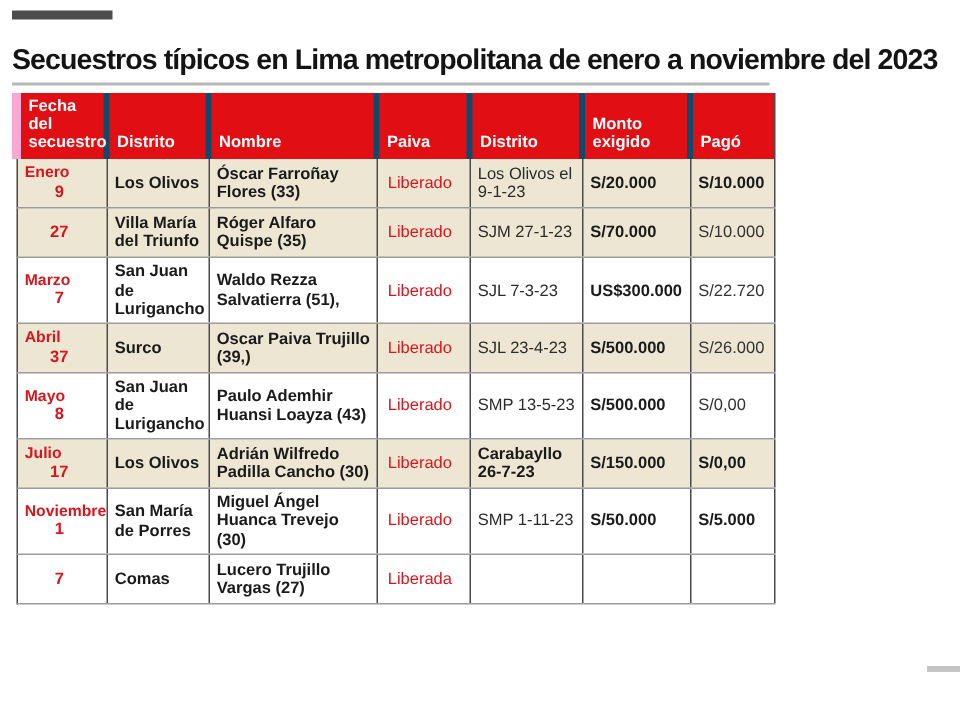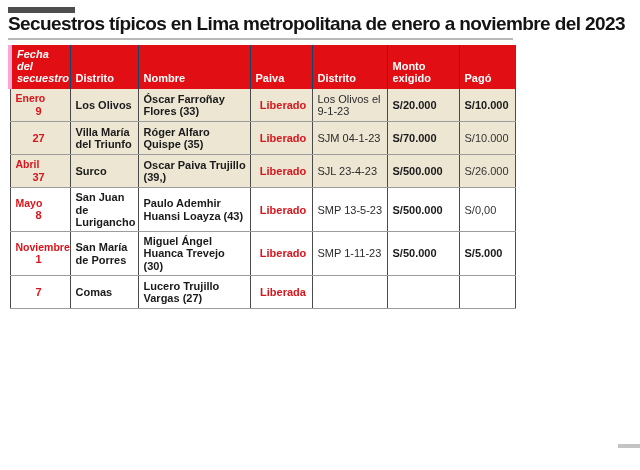--- a/index.html
+++ b/index.html
@@ -4,48 +4,48 @@
 <style>
   html,body{margin:0;padding:0;}
   body{
     width:640px;height:470px;background:#ffffff;position:relative;
     font-family:"Liberation Sans","DejaVu Sans",sans-serif;
     -webkit-font-smoothing:antialiased;overflow:hidden;
   }
   .wrap{padding:7px 0 0 8px;}
   .kicker-bar{width:67px;height:6px;background:#4d4d4d;}
   h1{
-    font-size:19px;font-weight:bold;color:#141414;margin:1px 0 4px 0;
+    font-size:19px;font-weight:bold;color:#141414;margin:18px 0 4px 0;
     letter-spacing:-0.6px;line-height:1.05;white-space:nowrap;
   }
   .rule{width:505px;height:2px;background:#b9b9b9;margin:3px 0 5px 0;}
 
   table{border-collapse:collapse;width:505px;table-layout:fixed;border-right:1px solid #4a4a4a;}
   col.w-fecha{width:60px;} col.w-distrito{width:68px;} col.w-nombre{width:112px;}
   col.w-estado{width:62px;} col.w-distrito2{width:75px;} col.w-monto{width:72px;} col.w-pago{width:56px;}
 
   thead th{
     background:#e10f14;color:#ffffff;font-size:11px;font-weight:bold;
     text-align:left;vertical-align:bottom;padding:3px 3px 5px 5px;height:24px;
-    line-height:1.1;border-left:1px solid #0c4a6e;
+    line-height:1.1;border-left:4px solid #0c4a6e;
   }
-  thead th:first-child{border-left:4px solid #f9a8d4;font-style:italic;}
+  thead th:first-child{border-left:6px solid #f9a8d4;}
 
   td{
     font-size:11px;line-height:1.12;color:#1a1a1a;
     border-left:1px solid #4a4a4a;border-bottom:1px solid #9c9c9c;
     padding:3px 3px 3px 5px;vertical-align:middle;height:26px;background:#ffffff;
   }
   tr.beige td{background:#ece6d3;}
 
   .c-fecha{color:#d9151c;font-weight:bold;}
   .c-fecha .month{display:block;white-space:nowrap;font-size:10.5px;}
   .c-fecha .day{display:block;width:46px;text-align:center;}
   .c-distrito,.c-nombre,.c-monto,.c-pago{font-weight:bold;}
-  .c-estado{color:#d9151c;font-weight:bold;padding-left:7px;text-align:center;}
+  .c-estado{color:#d9151c;font-weight:normal;padding-left:7px;}
   .c-distrito2{font-weight:normal;color:#2b2b2b;}
   .c-distrito2.strong{font-weight:bold;color:#1a1a1a;}
   td.light{font-weight:normal;color:#333333;}
   .corner-bar{position:absolute;right:0;bottom:22px;width:22px;height:4px;background:#c4c4c4;}
 </style>
 </head>
 <body>
 
 <div class="wrap">
   <div class="kicker-bar"></div>
@@ -87,23 +87,35 @@
         <td class="c-pago">S/10.000</td>
       </tr>
       <tr class="beige">
         <td class="c-fecha">
             <span class="month"></span>
             <span class="day">27</span>
           </td>
         <td class="c-distrito">Villa María del Triunfo</td>
         <td class="c-nombre">Róger Alfaro Quispe (35)</td>
         <td class="c-estado">Liberado</td>
-        <td class="c-distrito2">SJM 04-1-23</td>
+        <td class="c-distrito2">SJM 27-1-23</td>
         <td class="c-monto">S/70.000</td>
         <td class="c-pago light">S/10.000</td>
+      </tr>
+      <tr>
+        <td class="c-fecha">
+            <span class="month">Marzo</span>
+            <span class="day">7</span>
+          </td>
+        <td class="c-distrito">San Juan de Lurigancho</td>
+        <td class="c-nombre">Waldo Rezza Salvatierra (51),</td>
+        <td class="c-estado">Liberado</td>
+        <td class="c-distrito2">SJL 7-3-23</td>
+        <td class="c-monto">US$300.000</td>
+        <td class="c-pago light">S/22.720</td>
       </tr>
       <tr class="beige">
         <td class="c-fecha">
             <span class="month">Abril</span>
             <span class="day">37</span>
           </td>
         <td class="c-distrito">Surco</td>
         <td class="c-nombre">Oscar Paiva Trujillo (39,)</td>
         <td class="c-estado">Liberado</td>
         <td class="c-distrito2">SJL 23-4-23</td>
@@ -114,20 +126,32 @@
         <td class="c-fecha">
             <span class="month">Mayo</span>
             <span class="day">8</span>
           </td>
         <td class="c-distrito">San Juan de Lurigancho</td>
         <td class="c-nombre">Paulo Ademhir Huansi Loayza (43)</td>
         <td class="c-estado">Liberado</td>
         <td class="c-distrito2">SMP 13-5-23</td>
         <td class="c-monto">S/500.000</td>
         <td class="c-pago light">S/0,00</td>
+      </tr>
+      <tr class="beige">
+        <td class="c-fecha">
+            <span class="month">Julio</span>
+            <span class="day">17</span>
+          </td>
+        <td class="c-distrito">Los Olivos</td>
+        <td class="c-nombre">Adrián Wilfredo Padilla Cancho (30)</td>
+        <td class="c-estado">Liberado</td>
+        <td class="c-distrito2 strong">Carabayllo 26-7-23</td>
+        <td class="c-monto">S/150.000</td>
+        <td class="c-pago">S/0,00</td>
       </tr>
       <tr>
         <td class="c-fecha">
             <span class="month">Noviembre</span>
             <span class="day">1</span>
           </td>
         <td class="c-distrito">San María de Porres</td>
         <td class="c-nombre">Miguel Ángel Huanca Trevejo (30)</td>
         <td class="c-estado">Liberado</td>
         <td class="c-distrito2">SMP 1-11-23</td>

